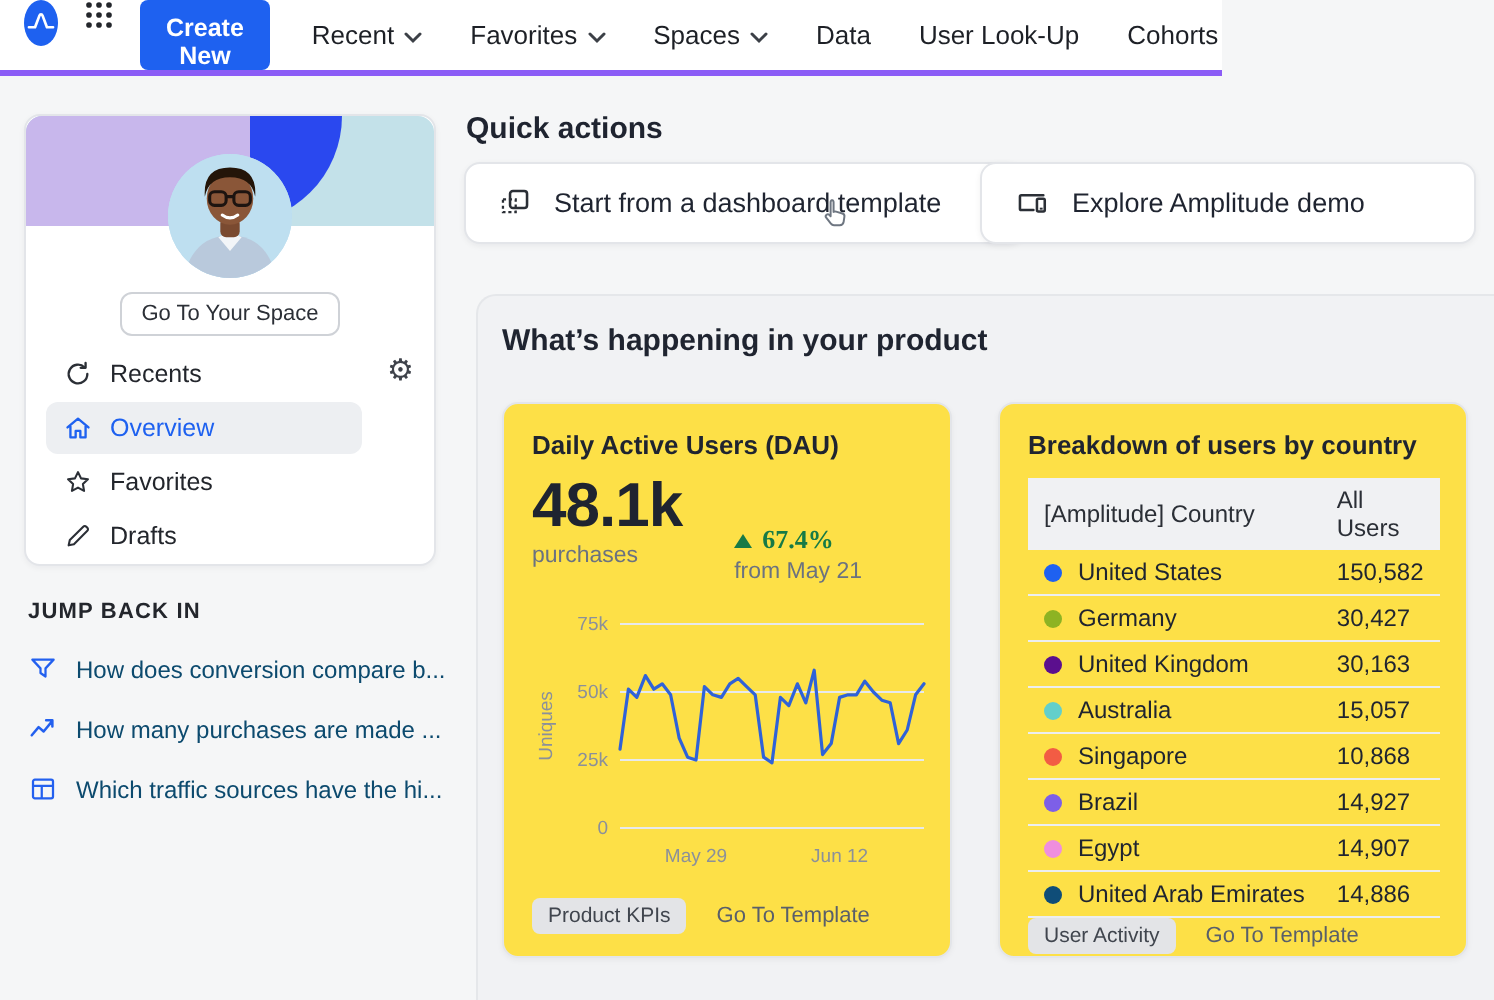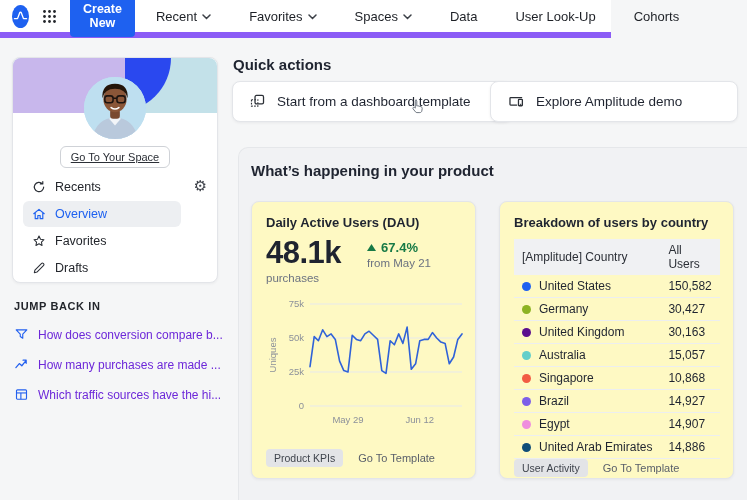--- a/index.html
+++ b/index.html
@@ -7,93 +7,93 @@
   body {
     position: relative; overflow: hidden;
     background: #f5f6f7; color: #1f2430;
     font-family: "Liberation Sans", sans-serif;
   }
   svg { display: block; }
 
   
   .topbar {
     position: absolute; top: 0; left: 0; width: 611px; height: 38px;
-    background: #fff; border-bottom: 6px solid #8b5cf6;
-    display: flex; align-items: center; gap: 13px; padding: 0 12px;
+    background: #fff; border-bottom: 3px solid #8b5cf6;
+    display: flex; gap: 13px; padding: 0 12px;
   }
   .logo { width: 23px; height: 23px; border-radius: 50%; background: #1e61f0;
     display: flex; align-items: center; justify-content: center; cursor: pointer; }
   .grid-icon { color: #23262b; cursor: pointer; display: flex; }
   .btn-primary {
     background: #1e61f0; color: #fff; border: none; border-radius: 4px;
     font: 600 12.5px "Liberation Sans", sans-serif; padding: 7px 13px; cursor: pointer;
   }
-  .nav-links { display: flex; gap: 38px; margin-left: 8px; }
+  .nav-links { display: flex; gap: 24px; margin-left: 8px; }
   .nav-link { display: flex; align-items: center; gap: 5px;
     font-size: 13px; font-weight: 500; color: #1d2026; cursor: pointer; white-space: nowrap; }
   .chev { color: #3c4047; margin-top: 2px; }
 
   
   .profile-card {
     position: absolute; left: 12px; top: 57px; width: 206px; height: 226px;
     background: #fff; border: 1px solid #e3e5e9; border-radius: 8px;
     box-shadow: 0 1px 3px rgba(16,24,40,.05);
   }
   .banner { position: relative; height: 55px; border-radius: 8px 8px 0 0; overflow: hidden; }
   .banner-cyan { position: absolute; inset: 0; background: #c3e1e9; }
   .banner-blue { position: absolute; left: 50px; top: -54px; width: 108px; height: 108px;
     border-radius: 50%; background: #2a48ef; }
   .banner-lavender { position: absolute; left: 0; top: 0; width: 112px; height: 55px; background: #c8b7ec; }
   .avatar { position: absolute; left: 71px; top: 19px; width: 62px; height: 62px;
     border-radius: 50%; overflow: hidden; background: #bedff0; z-index: 3; }
   .space-btn-wrap { position: absolute; left: 0; top: 88px; width: 100%; text-align: center; }
   .space-btn { background: #fff; border: 1px solid #cfd2d7; border-radius: 6px;
-    font: 400 11px "Liberation Sans", sans-serif; color: #2b2f36; padding: 4px 10px; cursor: pointer; text-decoration: underline; }
+    font: 400 11px "Liberation Sans", sans-serif; color: #2b2f36; padding: 4px 10px; cursor: pointer; }
   .side-nav { position: absolute; left: 10px; top: 116px; width: 186px; }
   .side-item { display: flex; align-items: center; gap: 9px; height: 26px;
     padding: 0 9px; border-radius: 6px; width: 158px; cursor: pointer;
     font-size: 12.5px; color: #23262c; margin-bottom: 1px; }
   .side-item .ic { display: flex; color: #2b2f36; }
   .side-item.active { background: #edeff2; color: #1e61f0; font-weight: 500; }
   .side-item.active .ic { color: #1e61f0; }
   .gear { position: absolute; right: 2px; top: 4px; font-size: 15px; color: #3f434b;
     cursor: pointer; line-height: 1; }
 
   
   .jump { position: absolute; left: 14px; top: 300px; width: 212px; }
   .jump-title { font-size: 11px; font-weight: 700; letter-spacing: .6px; color: #23262c; }
   .jump-item { display: flex; align-items: center; gap: 9px; margin-top: 15px;
-    font-size: 12px; color: #6d28d9; cursor: pointer; white-space: nowrap; }
+    font-size: 12px; color: #0c4a6e; cursor: pointer; white-space: nowrap; }
   .jump-item .ic { display: flex; color: #2360ef; flex: none; }
 
   
   .qa-title { position: absolute; left: 233px; top: 56px; font-size: 15px; font-weight: 600; }
   .qa-card { position: absolute; top: 81px; height: 41px; background: #fff;
     border: 1px solid #e3e5e9; border-radius: 8px; box-shadow: 0 1px 3px rgba(16,24,40,.06);
     display: flex; align-items: center; gap: 11px; padding: 0 16px;
     font-size: 13.5px; color: #1f2430; cursor: pointer; }
   .qa-card .ic { display: flex; color: #2b2f36; }
   .qa-1 { left: 232px; width: 280px; text-align: right; }
   .qa-2 { left: 490px; width: 248px; }
 
   
   .panel { position: absolute; left: 238px; top: 147px; width: 509px; height: 353px;
     background: #f1f2f4; border: 1px solid #e5e7ea; border-right: none; border-bottom: none;
     border-radius: 10px 0 0 0; }
   .panel-title { position: absolute; left: 12px; top: 14px; font-size: 15px; font-weight: 600; }
-  .mini-card { position: absolute; top: 53px; height: 278px; background: #fef9c3;
+  .mini-card { position: absolute; top: 53px; height: 278px; background: #fde047;
     border: 1px solid #e3e5e9; border-radius: 8px; box-shadow: 0 1px 3px rgba(16,24,40,.05);
     padding: 13px 14px 11px; display: flex; flex-direction: column; }
   .dau-card { left: 12px; width: 225px; }
   .country-card { left: 260px; width: 235px; }
   .mini-title { font-size: 13px; font-weight: 600; color: #1f2430; }
   .stats { display: flex; gap: 26px; margin-top: 7px; align-items: flex-start; }
   .big-number { font-size: 31px; font-weight: 700; letter-spacing: -.5px; line-height: 1.05; }
   .stat-caption { font-size: 11.5px; color: #6b7280; margin-top: 2px; }
-  .delta-row { display: flex; align-items: center; gap: 5px; margin-top: 3px; }
+  .delta-row { display: flex; align-items: center; gap: 5px; margin-top: 25px; font-family: Liberation Serif, serif; }
   .delta-val { font-size: 13px; font-weight: 700; }
   .chart-wrap { margin-top: 10px; }
   .tick { font: 9.5px "Liberation Sans", sans-serif; fill: #8b909a; }
   .card-footer { margin-top: auto; display: flex; align-items: center; gap: 15px; }
   .badge { background: #e3e4e7; border-radius: 4px; padding: 3px 8px;
     font-size: 10.5px; font-weight: 500; color: #40454e; cursor: pointer; }
   .tpl-link { font-size: 11px; color: #595f6a; cursor: pointer; }
 
   
   table.country { width: 100%; border-collapse: collapse; margin-top: 9px; }

